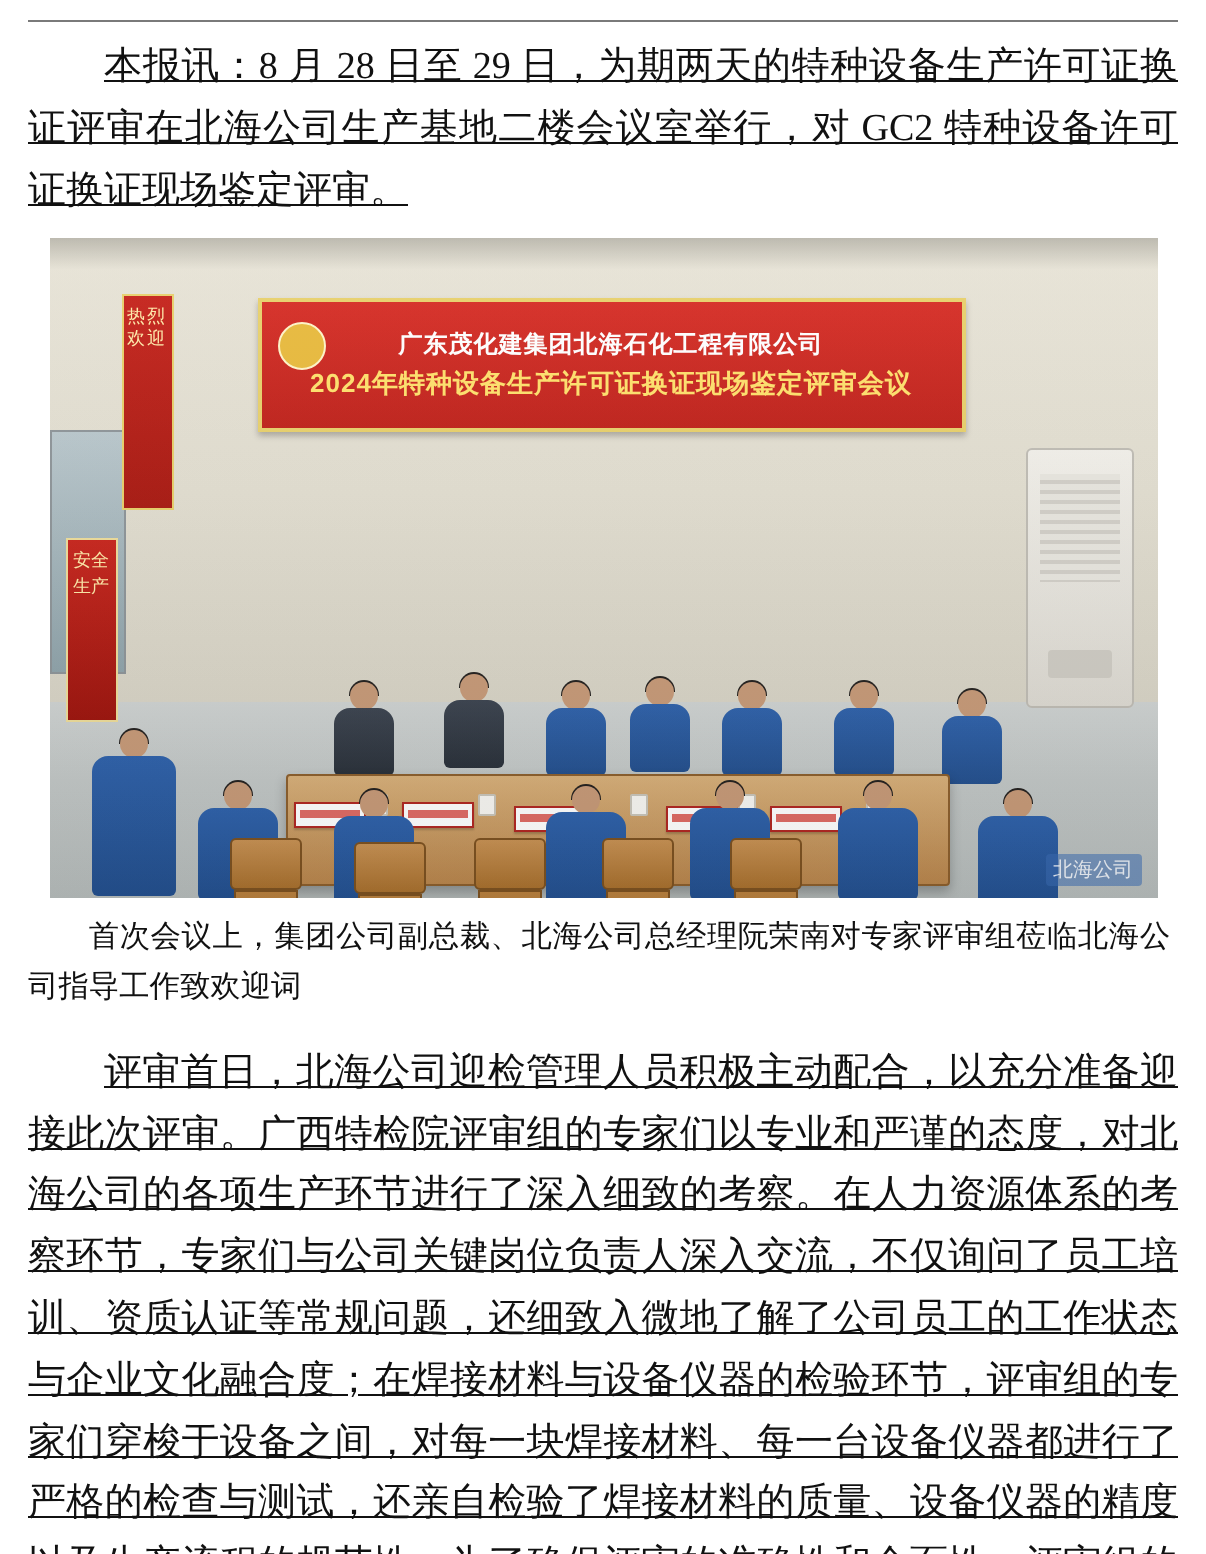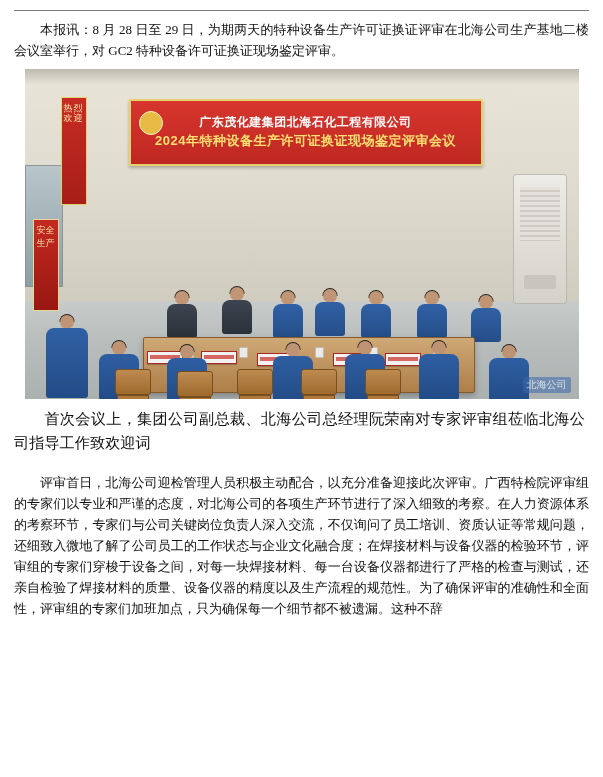--- a/index.html
+++ b/index.html
@@ -28,27 +28,28 @@
     letter-spacing: 0.5px;
     color: #1a1a1a;
     margin: 2px 0 6px 0;
   }
   .rule {
     border: 0;
     border-top: 1px solid #7a7a7a;
     margin: 2px 0 8px 0;
   }
   p.body-text {
-    font-size: 13px;
+    font-size: 19px;
     line-height: 1.62;
     text-align: justify;
     text-justify: inter-ideograph;
     margin: 0 0 6px 0;
     text-indent: 2em;
     color: #111111;
+    text-decoration: underline;
   }
   p.caption {
     font-size: 15.2px;
     line-height: 1.6;
     text-align: justify;
     margin: 8px 4px 0 0;
     text-indent: 2em;
     color: #111111;
   }
   .photo-wrap {

